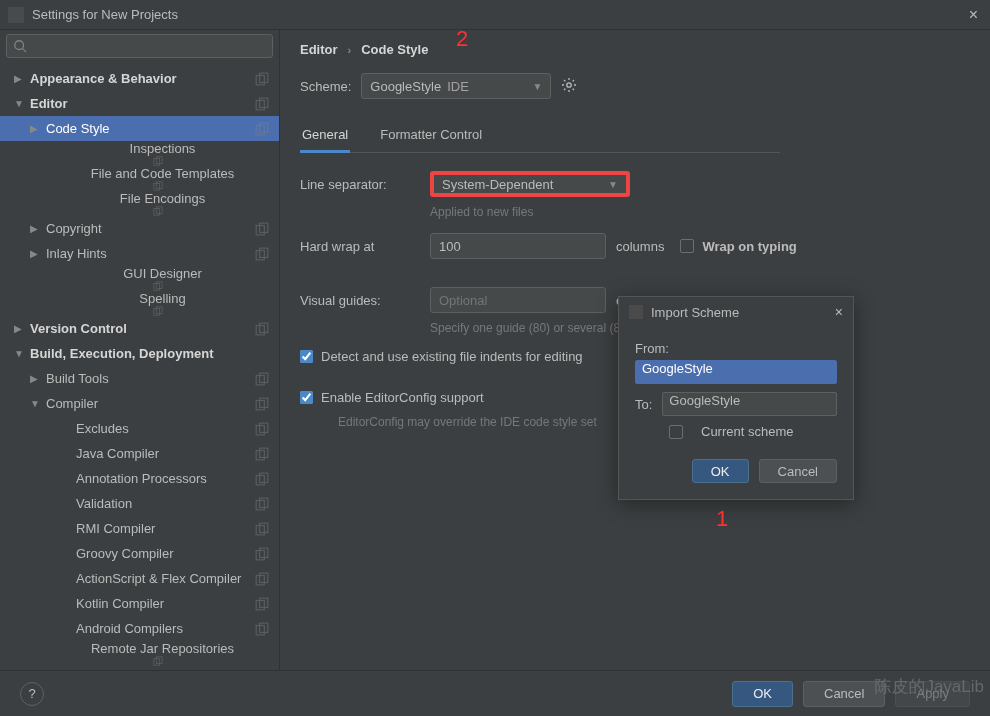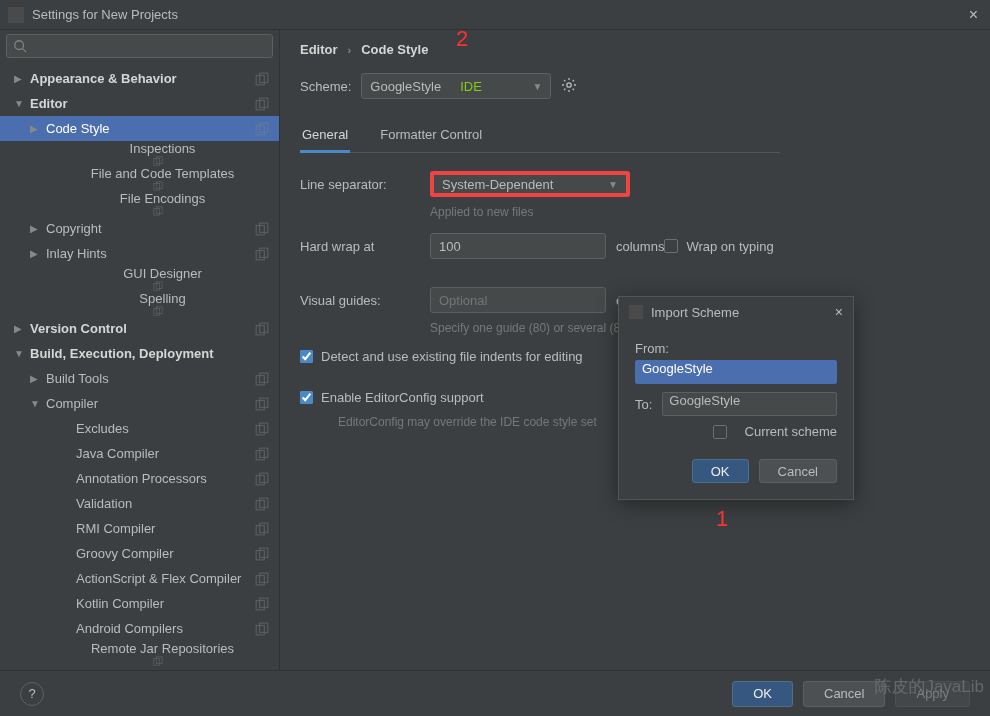--- a/index.html
+++ b/index.html
@@ -24,21 +24,21 @@
 .indent-1 { padding-left:30px; }
 .indent-2 { padding-left:46px;flex-direction:column; }
 .indent-3 { padding-left:60px; }
 
 .content { flex:1; padding:12px 20px 0 20px; position:relative; }
 .breadcrumb { display:flex; align-items:center; gap:10px; color:#d6d6d6; font-weight:bold; font-size:14px; margin-bottom:16px; }
 .breadcrumb .sep { color:#888; font-size:11px; }
 .scheme-row { display:flex; align-items:center; gap:10px; margin-bottom:22px; }
 .scheme-row .lbl { color:#bbb; }
 .scheme-select { width:190px; height:26px; background:#45494a; border:1px solid #5e6060; border-radius:3px; display:flex; align-items:center; padding:0 8px; color:#bbb; justify-content:space-between; }
-.scheme-select .ide { color:#84cc16; margin-left:19px; }
+.scheme-select .ide { color:#a3a3a3; margin-left:6px; }
 .scheme-select .chev { color:#888; font-size:10px; }
 .gear { color:#bbb; cursor:pointer; }
 
 .tabs { display:flex; gap:28px; border-bottom:1px solid #555; margin-bottom:18px; width:480px; }
 .tab { padding:6px 2px 8px; color:#bbb; cursor:pointer; }
 .tab.active { border-bottom:3px solid #4a88c7; color:#d6d6d6; margin-bottom:-1px; }
 
 .form-row { display:flex; align-items:center; margin-bottom:8px; }
 .form-row .flabel { width:130px; color:#bbb; }
 .select-box { width:200px; height:26px; background:#45494a; border:4px solid #ef4444; border-radius:3px; display:flex; align-items:center; justify-content:space-between; padding:0 8px; color:#bbb; }
@@ -321,21 +321,21 @@
         <span>System-Dependent</span>
         <span class="chev" style="font-size:10px;color:#888">▼</span>
       </div>
     </div>
     <div class="hint">Applied to new files</div>
 
     <div class="form-row">
       <span class="flabel">Hard wrap at</span>
       <input class="text-input" value="100" style="">
       <span class="suffix">columns</span>
-      <span style="display:flex; align-items:center;">
+      <span style="margin-left:16px; display:flex; align-items:center;font-weight:bold;">
         <span class="chk"></span>
           <span>Wrap on typing</span>
       </span>
     </div>
 
     <div style="height:20px"></div>
 
     <div class="form-row">
       <span class="flabel">Visual guides:</span>
       <input class="text-input placeholder" placeholder="Optional" style="">
@@ -377,21 +377,21 @@
   </div>
   <div class="dialog-body">
     <div class="dl">From:</div>
     <div class="di-row">
         <div class="di-input sel">GoogleStyle</div>
       </div>
     <div class="di-row">
       <span>To:</span>
       <div class="di-input">GoogleStyle</div>
     </div>
-    <div class="di-row" style="margin-left:34px;justify-content:flex-end;">
+    <div class="di-row" style="margin-left:34px;">
       <span class="chk"></span>
         <span>Current scheme</span>
     </div>
     <div class="dialog-buttons">
       <div class="dbtn primary">
           <span>OK</span>
         </div>
       <div class="dbtn">
           <span>Cancel</span>
         </div>

